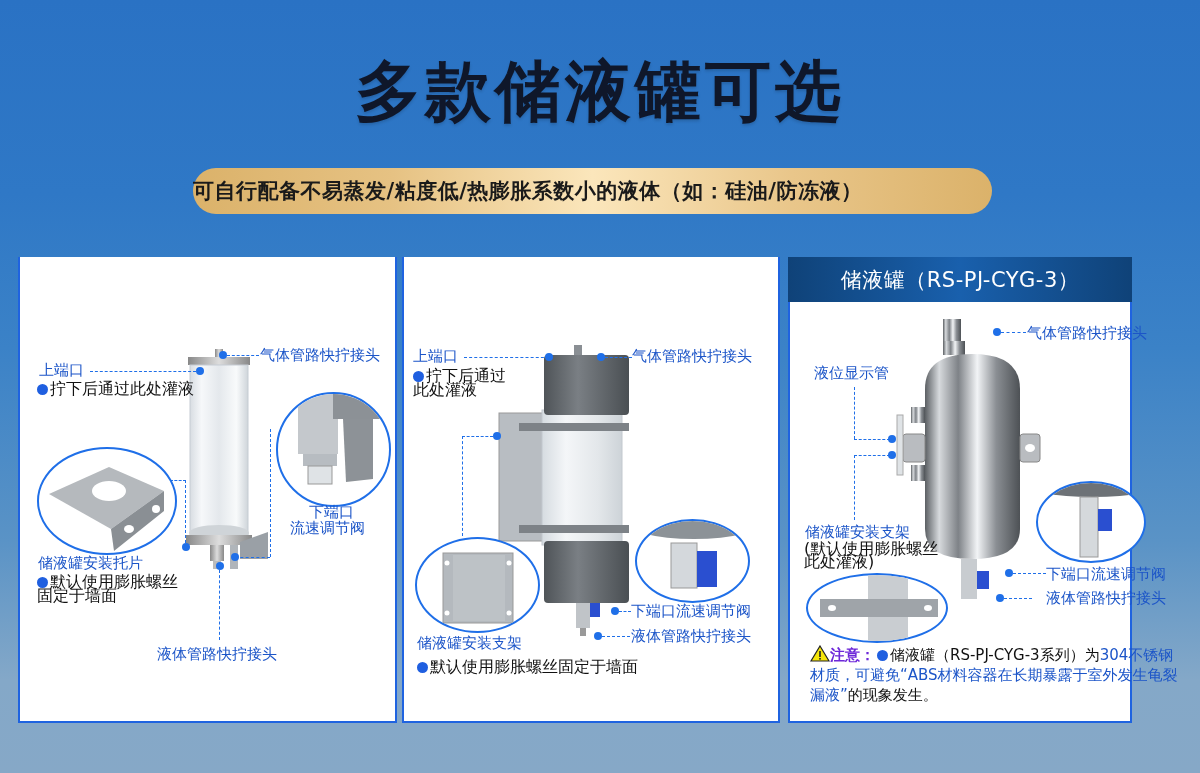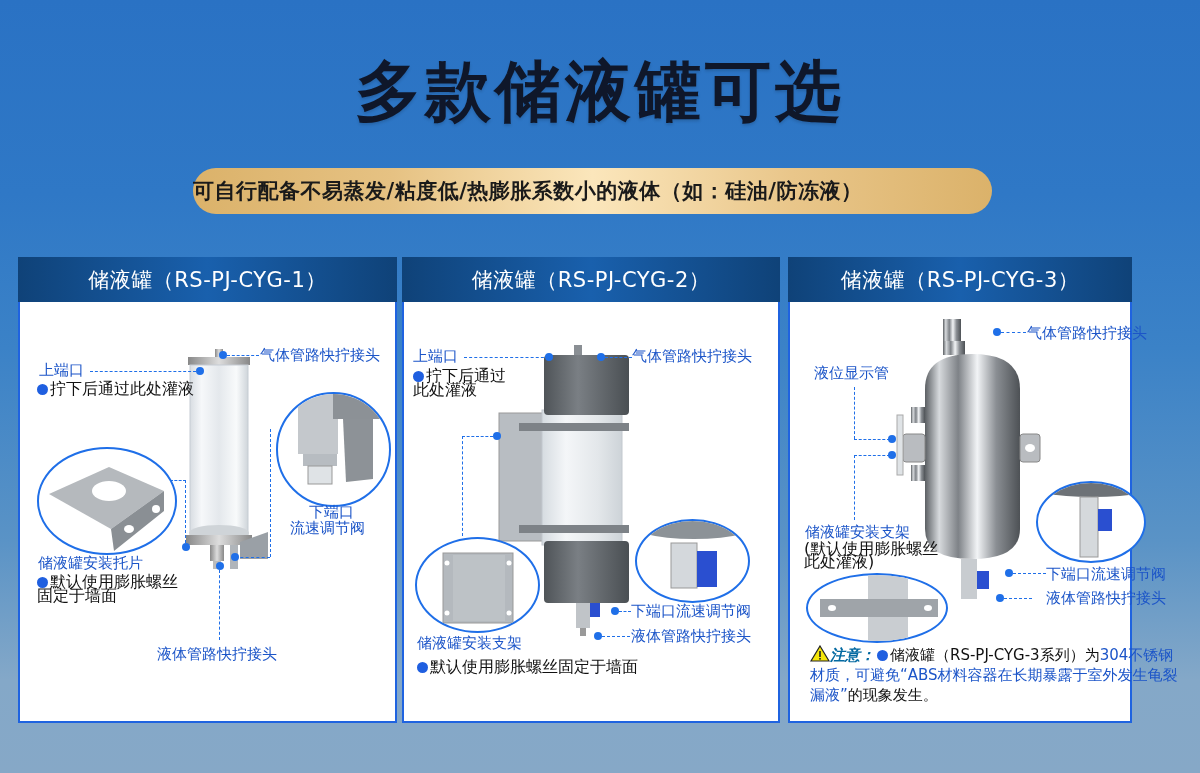--- a/index.html
+++ b/index.html
@@ -38,35 +38,32 @@
 
   .lbl { position: absolute; color: #1c55c8; font-size: 15px; white-space: nowrap; line-height: 17px; }
   .note { position: absolute; color: #111; font-size: 16px; line-height: 14px; white-space: nowrap; }
   .dot { display: inline-block; width: 11px; height: 11px; border-radius: 50%; background: #1f5fe0; margin-right: 2px; vertical-align: -1px; }
   .pt { position: absolute; width: 8px; height: 8px; border-radius: 50%; background: #1f6fe8; }
   .dash-h { position: absolute; height: 0; border-top: 1.5px dashed #1f6fe8; }
   .dash-v { position: absolute; width: 0; border-left: 1.5px dashed #1f6fe8; }
   .circle { position: absolute; border: 2.5px solid #1f6fe8; border-radius: 50%; overflow: hidden; background: #fff; }
 
   .warn-text { position: absolute; left: 20px; top: 388px; width: 370px; font-size: 15px; line-height: 20px; color: #111; }
-  .red { color: #0369a1; font-weight: bold; font-style: italic; }
+  .red { color: #6d28d9; font-weight: bold; }
   .blue { color: #1c55c8; }
 </style>
 </head>
 <body>
 
 <div class="title">多款储液罐可选</div>
 <div class="pill">
   <span>可自行配备不易蒸发/粘度低/热膨胀系数小的液体（如：硅油/防冻液）</span>
 </div>
 
 <div class="card" id="card1">
-  <div class="card-header">
-    <span>储液罐（RS-PJ-CYG-1）</span>
-  </div>
 
   <svg style="position:absolute;left:150px;top:90px" width="100" height="230" viewBox="0 0 100 230">
     <defs>
       <linearGradient id="glass1" x1="0" x2="1">
         <stop offset="0" stop-color="#d8dde2"></stop>
           <stop offset="0.2" stop-color="#f6f8fa"></stop>
         <stop offset="0.5" stop-color="#e4e8ec"></stop>
           <stop offset="0.8" stop-color="#f8fafb"></stop>
           <stop offset="1" stop-color="#cfd5da"></stop>
       </linearGradient>
@@ -130,23 +127,20 @@
     <span class="dot"></span><span>默认使用膨胀螺丝</span><br>
     <span>固定于墙面</span>
   </div>
 
   <span class="pt" style="left:196px;top:305px"></span>
   <span class="dash-v" style="left:199px;top:313px;height:70px"></span>
   <span class="lbl" style="left:137px;top:389px">液体管路快拧接头</span>
 </div>
 
 <div class="card" id="card2">
-  <div class="card-header">
-    <span>储液罐（RS-PJ-CYG-2）</span>
-  </div>
 
   <svg style="position:absolute;left:90px;top:88px" width="160" height="300" viewBox="0 0 160 300">
     <defs>
       <linearGradient id="cap2" x1="0" x2="1">
         <stop offset="0" stop-color="#4f5458"></stop>
           <stop offset="0.4" stop-color="#7a7f84"></stop>
           <stop offset="1" stop-color="#4a4f53"></stop>
       </linearGradient>
       <linearGradient id="glass2" x1="0" x2="1">
         <stop offset="0" stop-color="#d6dce1"></stop>

